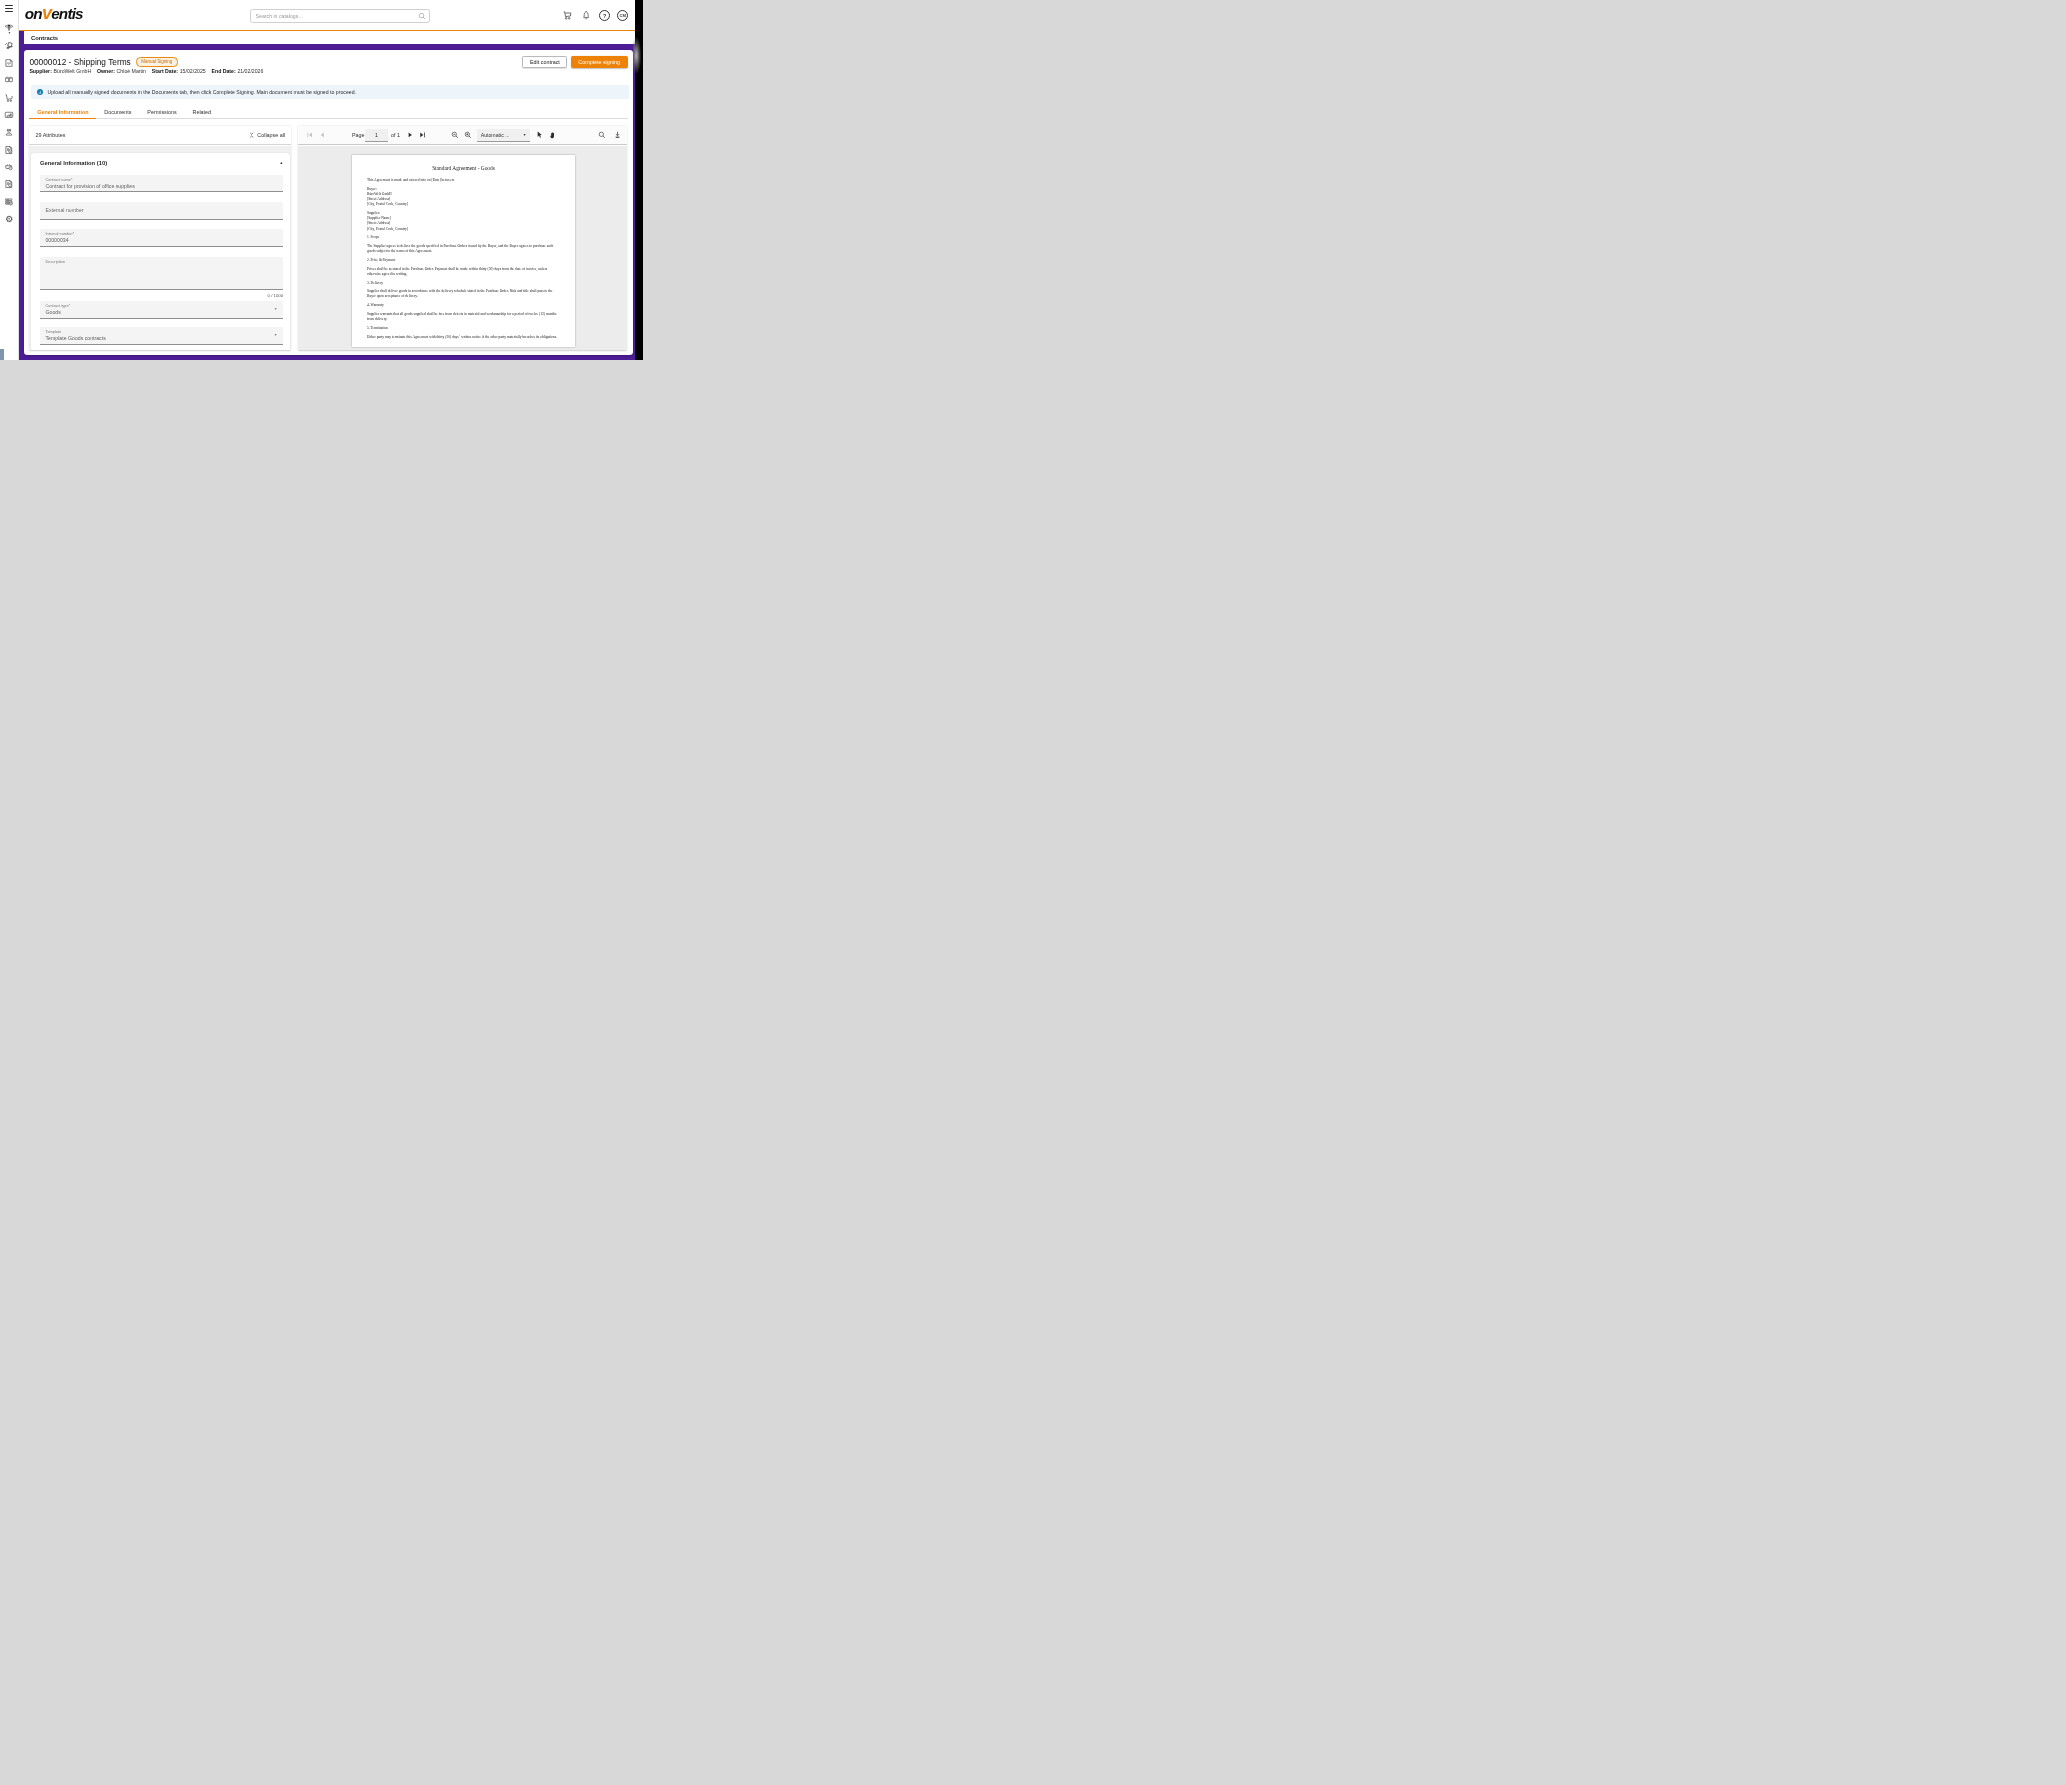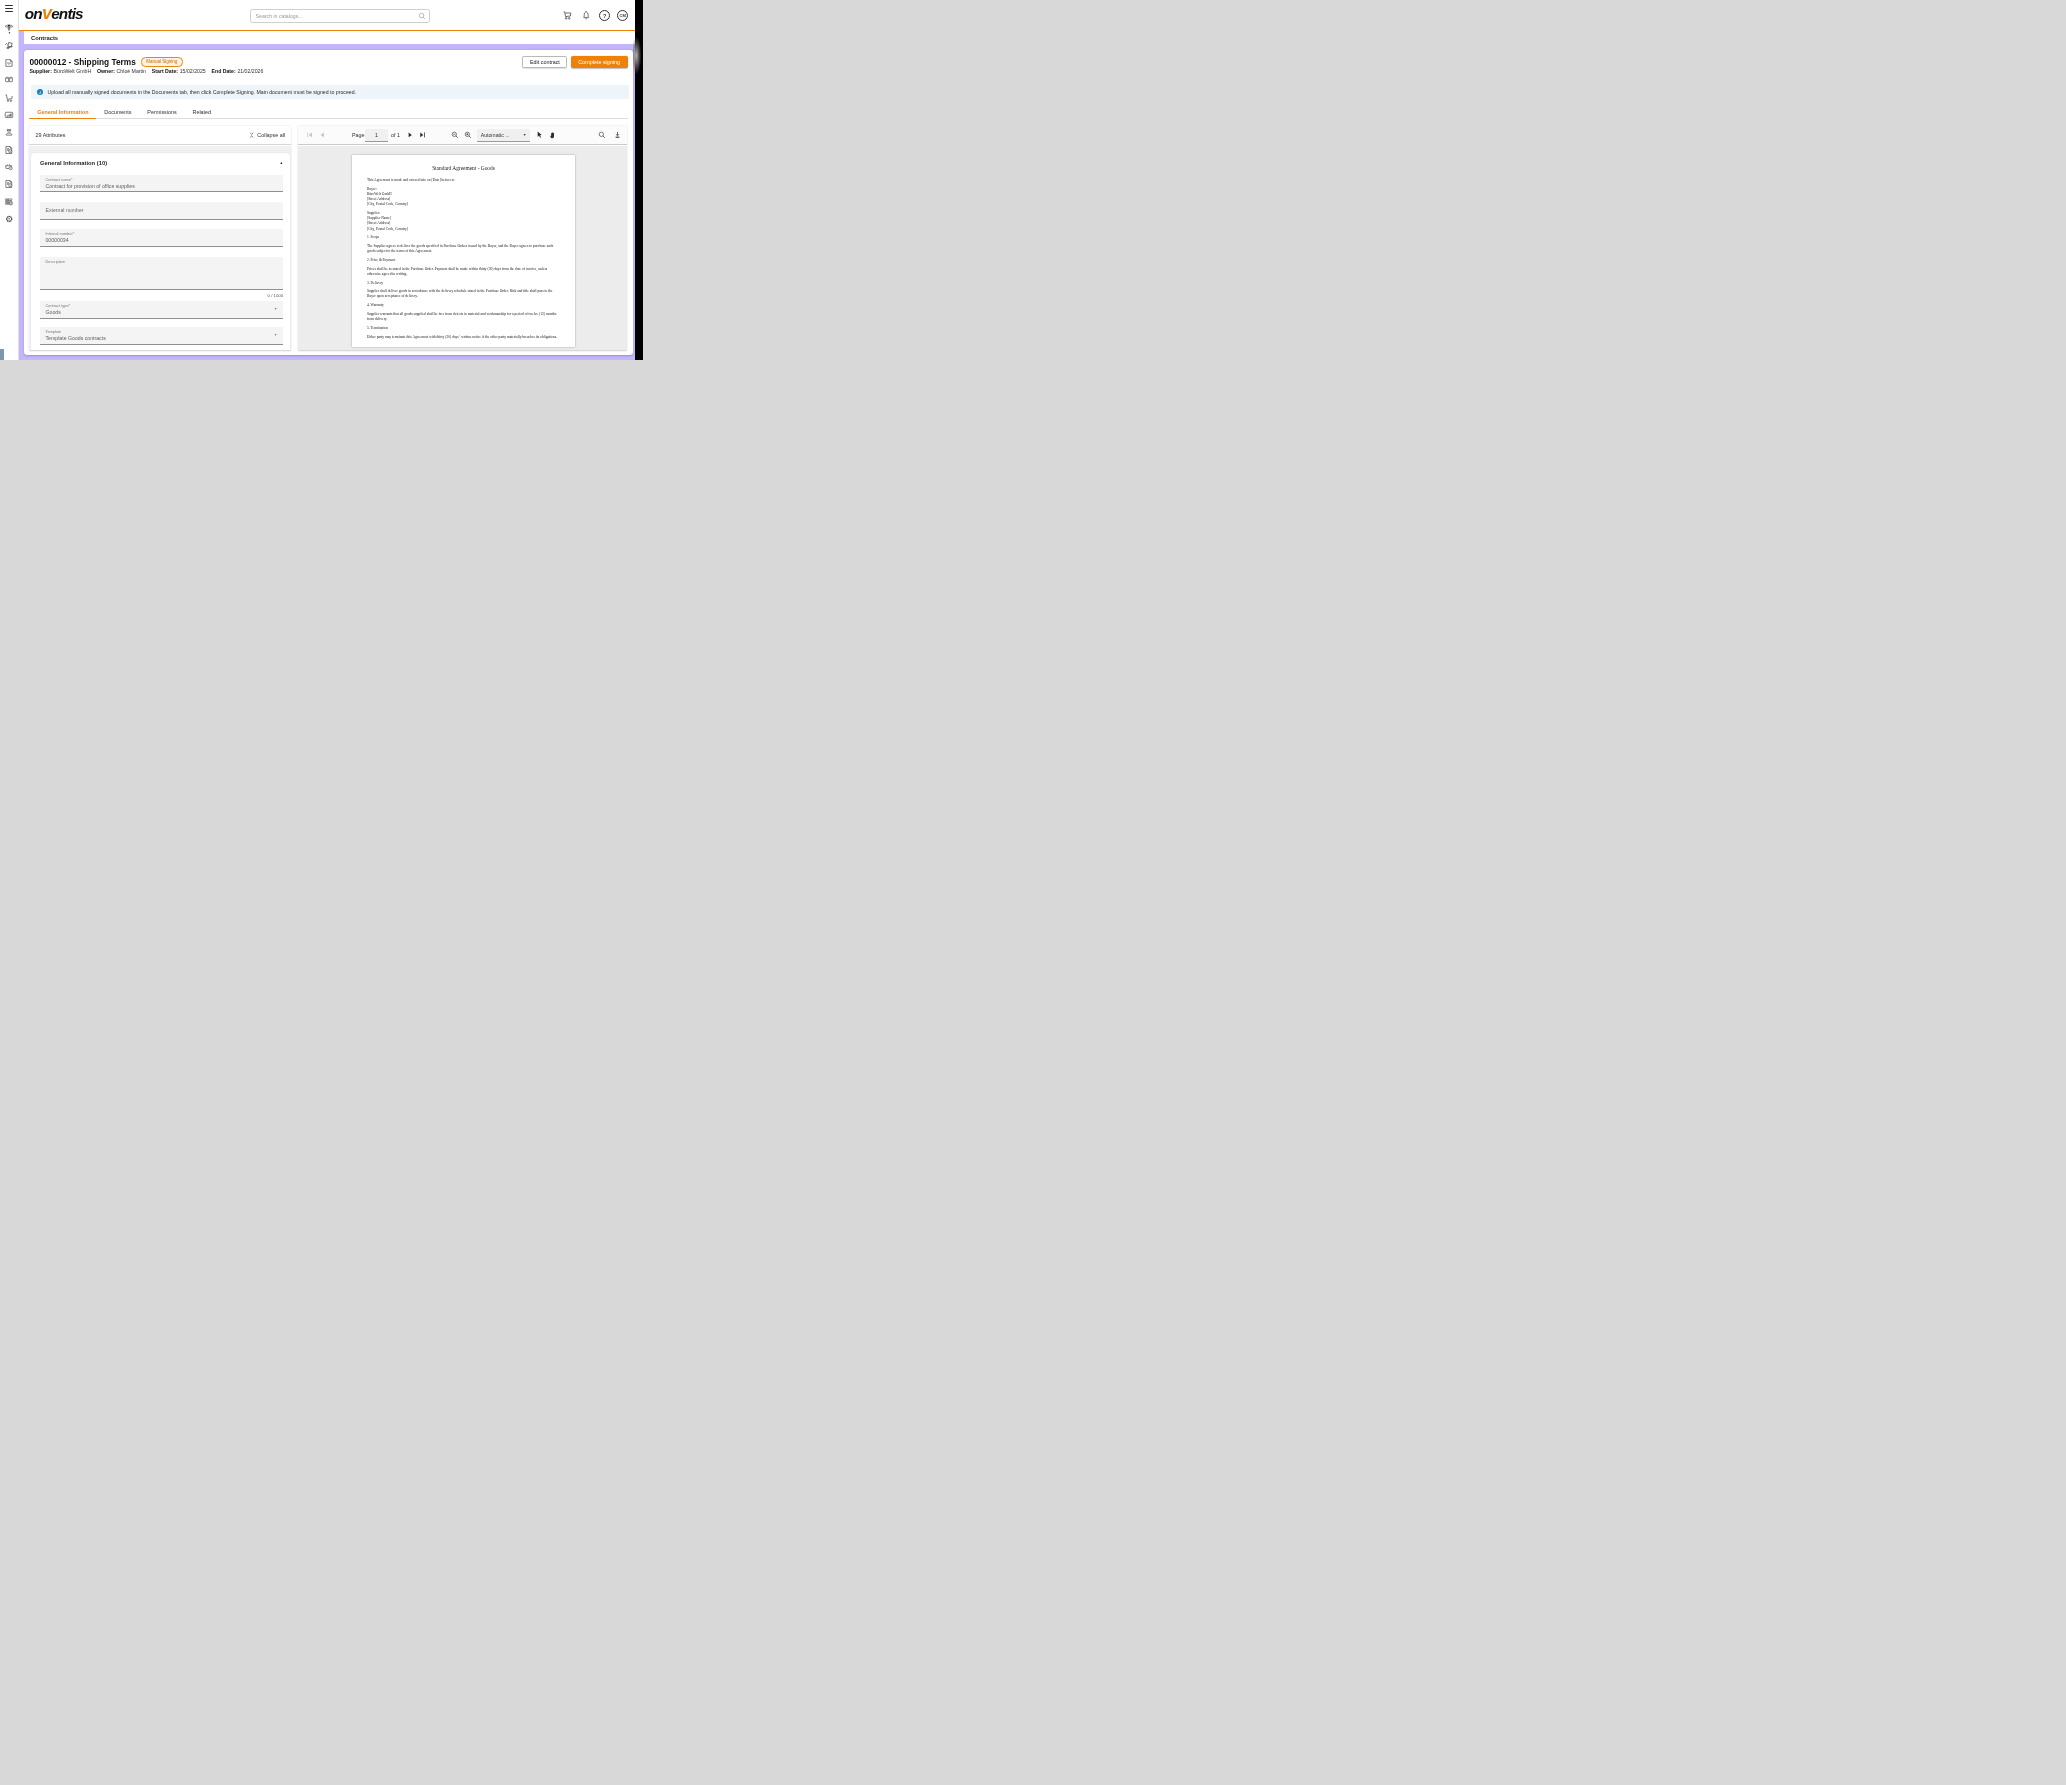--- a/index.html
+++ b/index.html
@@ -1,17 +1,17 @@
 <!DOCTYPE html>
 <html style="font-size:6.6px"><head>
 <meta charset="utf-8">
 <style>
   * { box-sizing: border-box; margin: 0; padding: 0; }
   body { background:#d8d8d8; font-family:"Liberation Sans", sans-serif; }
-  .app { position:relative; width:643px; height:360px; background:#c4b5fd; overflow:hidden; }
+  .app { position:relative; width:643px; height:360px; background:#4c1d95; overflow:hidden; }
 
   
   .topbar { position:absolute; left:18.6px; top:0; width:617px; height:31px; background:#fff; border-bottom:0.8px solid #EE8208; z-index:3; }
   .logo { position:absolute; left:6.2px; top:3.3px; font-style:italic; font-weight:700; font-size:15.3px; letter-spacing:-0.8px; color:#111; }
   .logo .logo-v { color:#EE8208; font-size:1.18em; }
   .search-wrap { position:absolute; left:231px; top:8.7px; width:180px; height:14px; }
   .search-input { width:100%; height:100%; border:0.4px solid #cfcfcf; border-radius:2.5px; padding:0 15px 0 5px; font-size:5.2px; color:#333; font-family:"Liberation Sans",sans-serif; background:#fff; }
   .search-input::placeholder { color:#9a9a9a; }
   .search-glyph { position:absolute; right:3.7px; top:2.9px; }
   .top-icons { position:absolute; right:7.4px; top:0; height:31px; display:flex; align-items:center; gap:7px; }
@@ -28,21 +28,21 @@
   .gear-glyph { font-size:8.7px; color:#2e2e2e; line-height:1; font-family:"DejaVu Sans",sans-serif; }
   .scroll-thumb { position:absolute; left:0; bottom:0; width:3.7px; height:10.7px; background:#7e97ad; z-index:6; }
 
   
   .crumb-bar { position:absolute; left:24px; top:31px; width:611px; height:13.2px; background:#fff; display:flex; align-items:center; padding-left:7px; z-index:2; }
   .crumb { font-size:5.8px; font-weight:700; color:#222; cursor:pointer; }
 
   
   .main-card { position:absolute; left:24px; top:50px; width:609px; height:305px; background:#fff; border-radius:3.3px; box-shadow:0 0.4px 2.1px rgba(0,0,0,.22); z-index:2; }
   .title-row { position:absolute; left:5.4px; top:5.4px; right:5.4px; height:13.2px; display:flex; align-items:center; }
-  .page-title { font-size:8.3px; font-weight:700; color:#111; }
+  .page-title { font-size:8.3px; font-weight:400; color:#111; }
   .badge { margin-left:5px; border:0.6px solid #E8890C; background:#FDF1E3; color:#C86F05; font-size:4.5px; font-weight:500; padding:1.2px 4.5px; border-radius:4.5px; white-space:nowrap; }
   .title-buttons { margin-left:auto; display:flex; gap:3.3px; }
   .btn { height:12.4px; border-radius:1.7px; font-size:5.4px; font-weight:500; display:flex; align-items:center; padding:0 6.6px; cursor:pointer; font-family:"Liberation Sans",sans-serif; }
   .btn-secondary { background:#fff; border:0.4px solid #b9b9b9; color:#222; box-shadow:0 0.4px 0.8px rgba(0,0,0,.12); }
   .btn-primary { background:#EE8208; border:0.4px solid #EE8208; color:#fff; box-shadow:0 0.4px 1.2px rgba(0,0,0,.25); }
   .meta-row { position:absolute; left:5.4px; top:18px; display:flex; gap:5.8px; font-size:5.2px; color:#333; }
   .meta-item b { color:#111; margin-right:1.7px; }
   .info-banner { position:absolute; left:7px; top:35px; width:598px; height:14px; background:#EDF4FA; border-radius:1.7px; display:flex; align-items:center; padding:0 5.8px; gap:4.1px; }
   .info-dot { width:6.6px; height:6.6px; border-radius:50%; background:#1A7FB5; color:#fff; font-size:4.5px; font-weight:700; font-style:italic; font-family:"Liberation Serif",serif; display:flex; align-items:center; justify-content:center; flex:0 0 6.6px; }
   .info-text { font-size:5.2px; color:#2f2f2f; }

